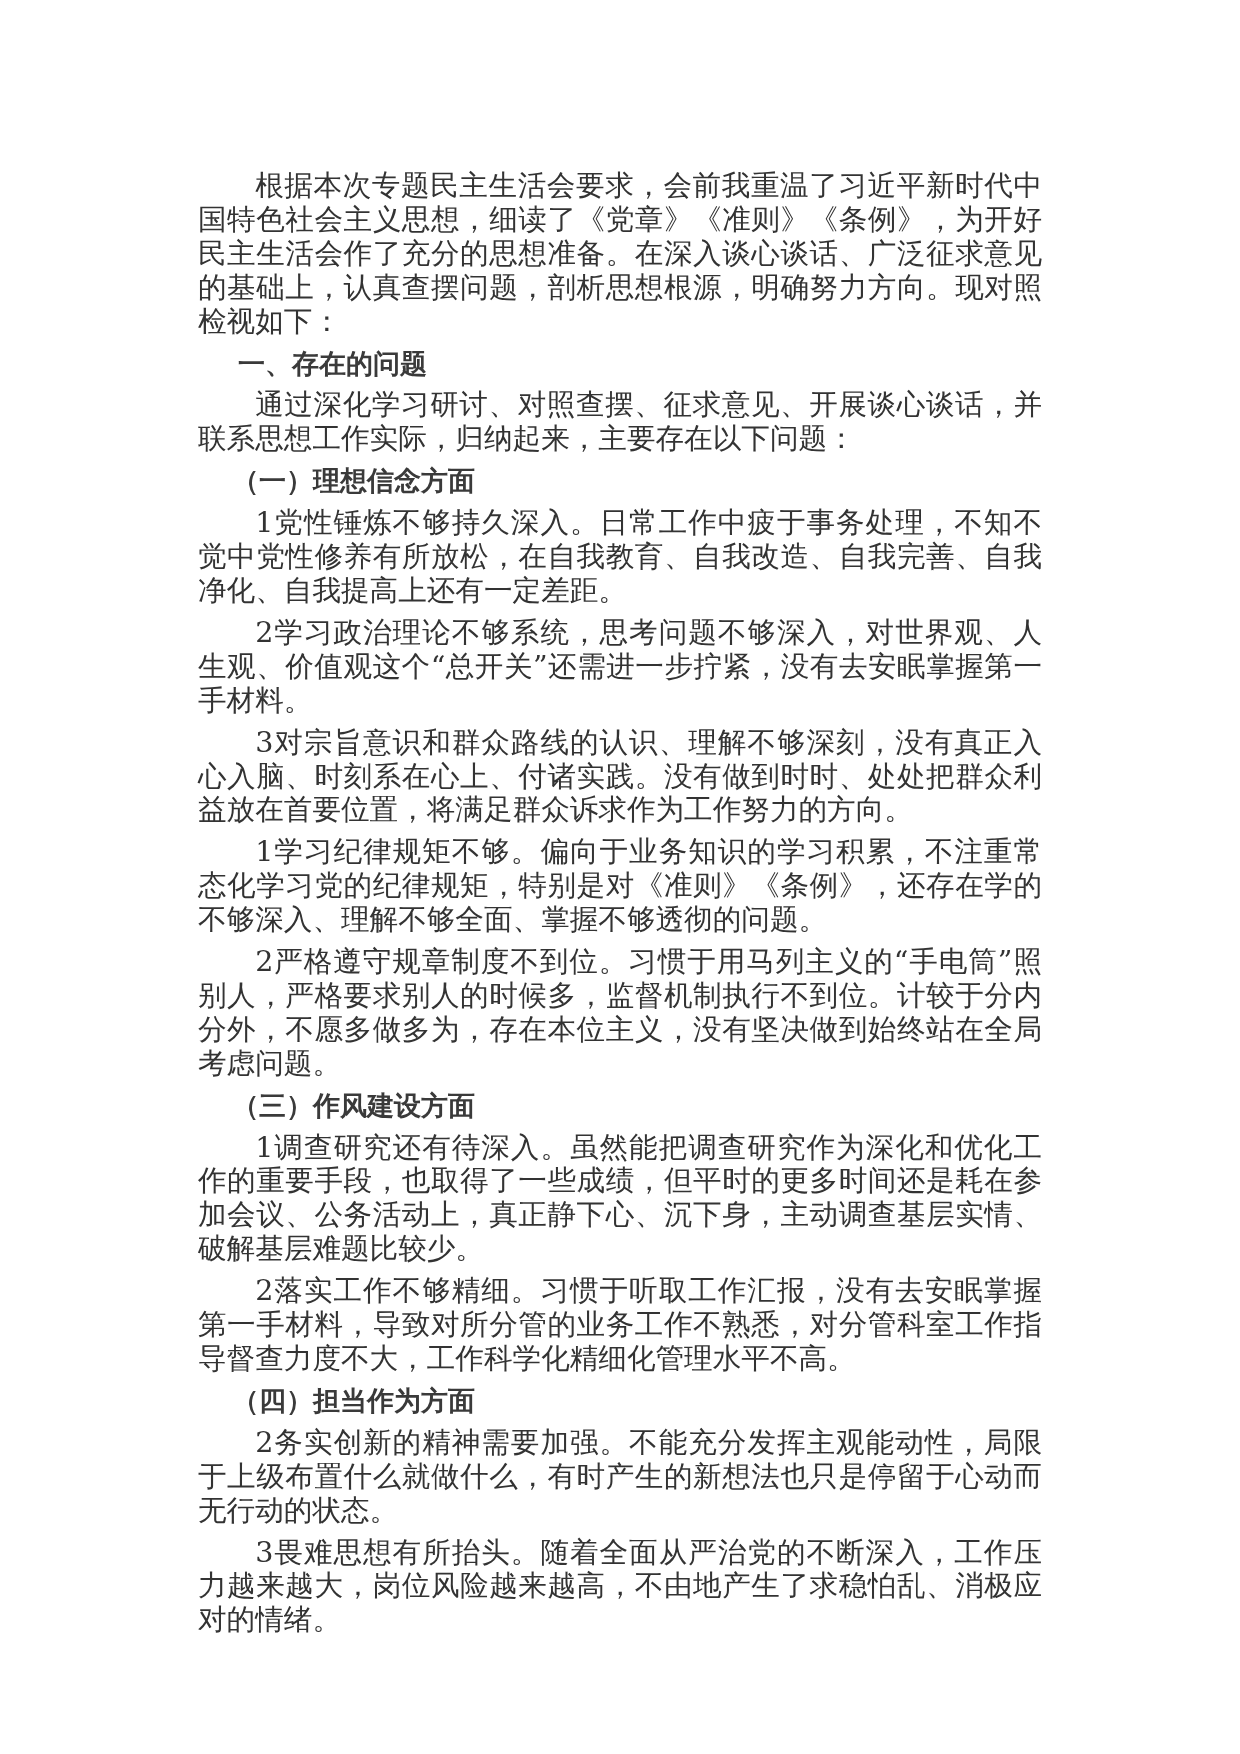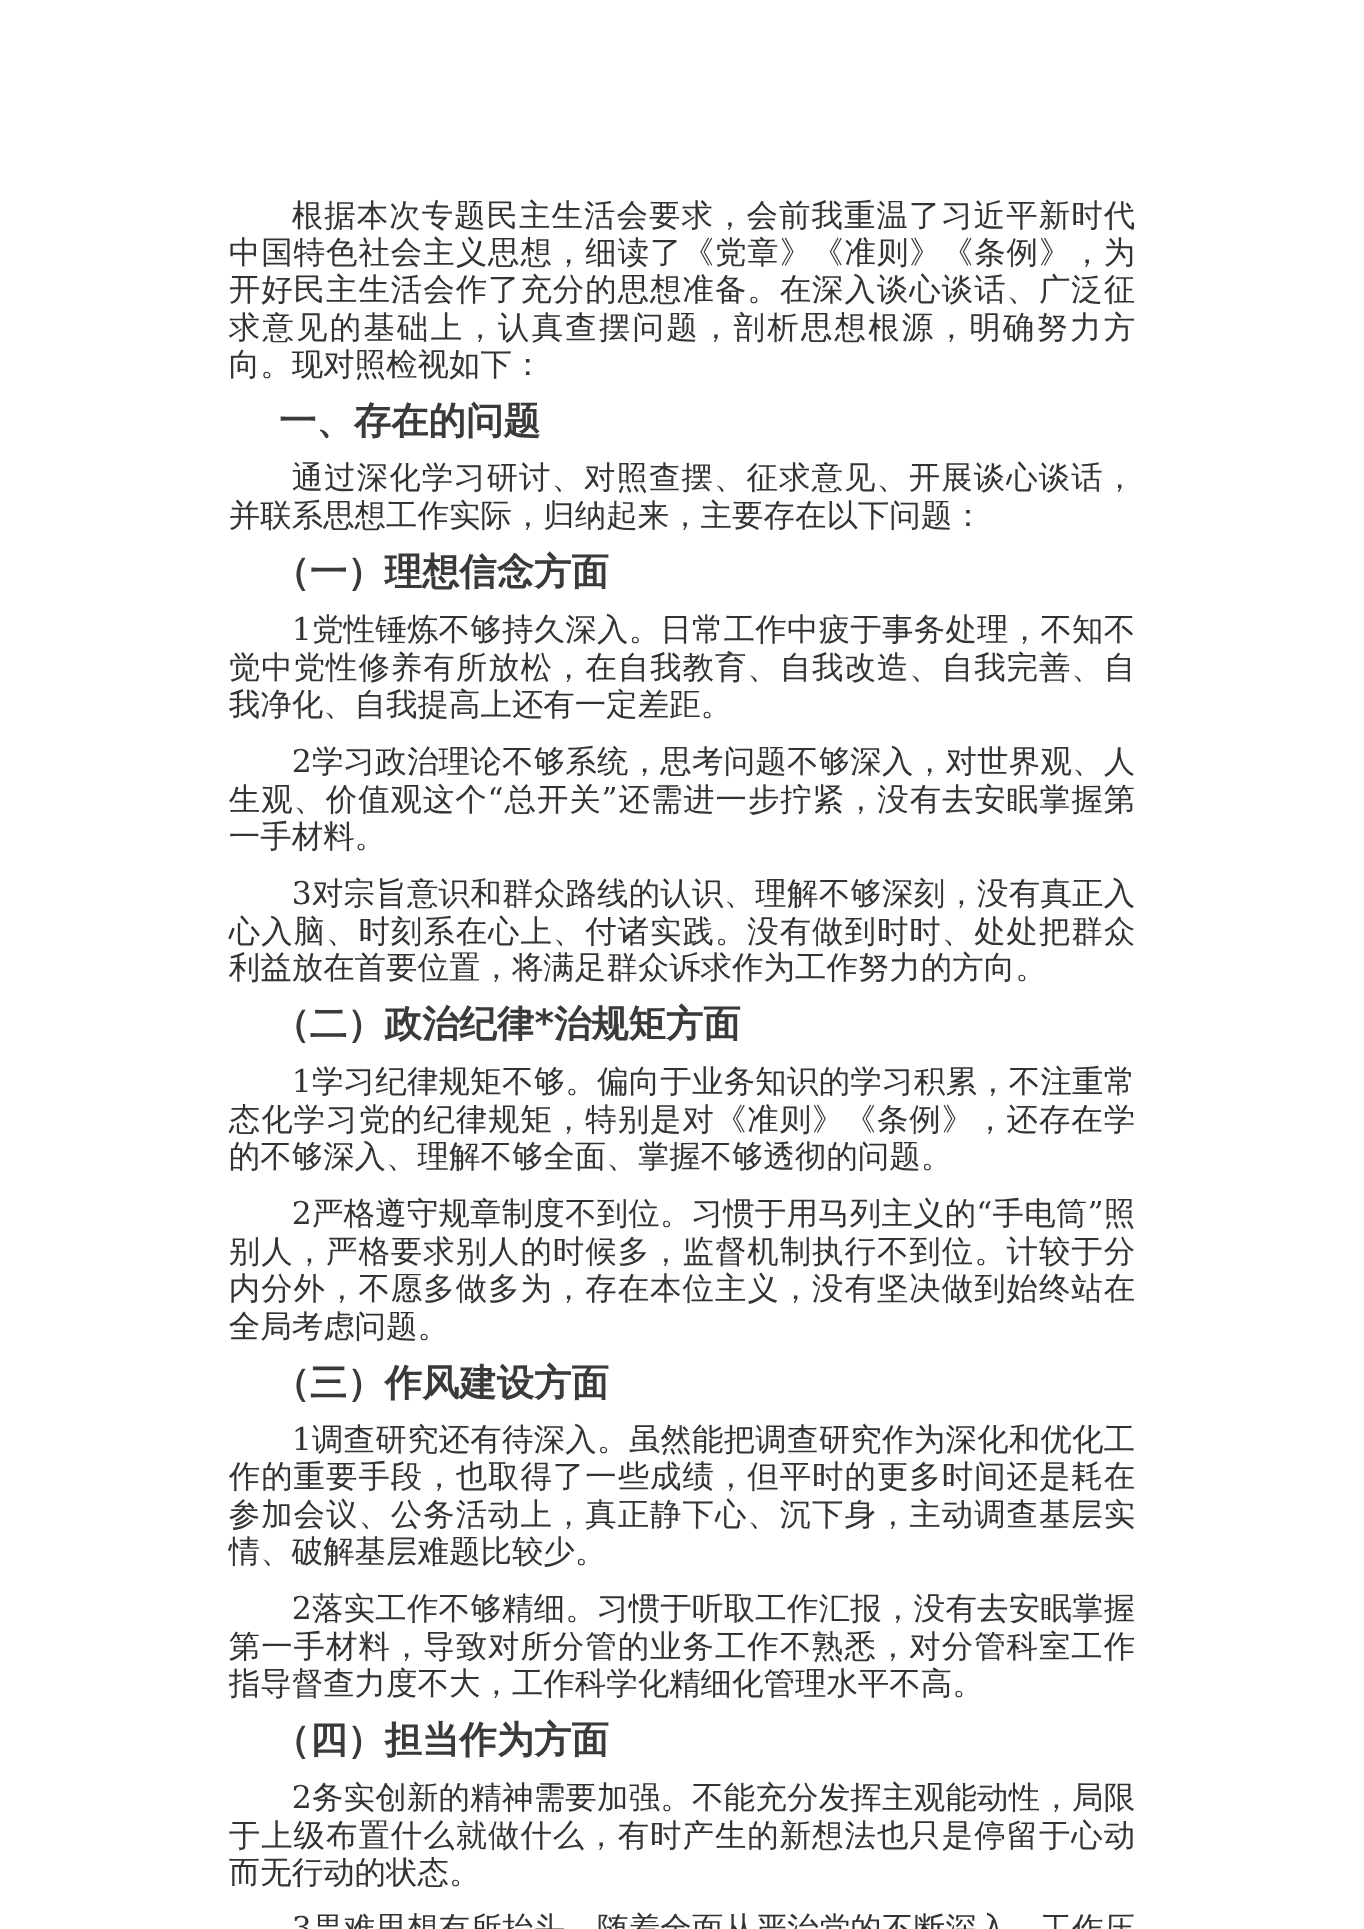--- a/index.html
+++ b/index.html
@@ -17,31 +17,31 @@
       position: absolute;
       left: 190px;
       top: 161px;
       width: 860px;
       color: #333333;
       font-family: "DejaVu Serif", "Liberation Serif", serif;
       font-size: 28.6px;
       line-height: 33.9px;
     }
     .page p {
-      margin: 18px;
+      margin: 8px;
       padding: 0;
       text-indent: 2em;
       text-align: justify;
       word-break: break-all;
     }
     .page h2 {
-      margin: 16px;
+      margin: 0;
       padding: 0;
       font-family: "DejaVu Sans", "Liberation Sans", sans-serif;
-      font-size: 34px;
+      font-size: 27px;
       line-height: 33.9px;
       font-weight: bold;
       color: #3a3a3a;
     }
     .page h2.section {
       padding-left: 48px;
     }
     .page h2.subsection {
       padding-left: 42px;
     }
@@ -53,21 +53,20 @@
   <p>根据本次专题民主生活会要求，会前我重温了习近平新时代中国特色社会主义思想，细读了《党章》《准则》《条例》，为开好民主生活会作了充分的思想准备。在深入谈心谈话、广泛征求意见的基础上，认真查摆问题，剖析思想根源，明确努力方向。现对照检视如下：</p>
 
   <h2 class="section">一、存在的问题</h2>
   <p>通过深化学习研讨、对照查摆、征求意见、开展谈心谈话，并联系思想工作实际，归纳起来，主要存在以下问题：</p>
 
   <h2 class="subsection">（一）理想信念方面</h2>
   <p>1党性锤炼不够持久深入。日常工作中疲于事务处理，不知不觉中党性修养有所放松，在自我教育、自我改造、自我完善、自我净化、自我提高上还有一定差距。</p>
   <p>2学习政治理论不够系统，思考问题不够深入，对世界观、人生观、价值观这个“总开关”还需进一步拧紧，没有去安眠掌握第一手材料。</p>
   <p>3对宗旨意识和群众路线的认识、理解不够深刻，没有真正入心入脑、时刻系在心上、付诸实践。没有做到时时、处处把群众利益放在首要位置，将满足群众诉求作为工作努力的方向。</p>
 
-  <h2 class="subsection">（二）政治纪律*治规矩方面</h2>
   <p>1学习纪律规矩不够。偏向于业务知识的学习积累，不注重常态化学习党的纪律规矩，特别是对《准则》《条例》，还存在学的不够深入、理解不够全面、掌握不够透彻的问题。</p>
   <p>2严格遵守规章制度不到位。习惯于用马列主义的“手电筒”照别人，严格要求别人的时候多，监督机制执行不到位。计较于分内分外，不愿多做多为，存在本位主义，没有坚决做到始终站在全局考虑问题。</p>
 
   <h2 class="subsection">（三）作风建设方面</h2>
   <p>1调查研究还有待深入。虽然能把调查研究作为深化和优化工作的重要手段，也取得了一些成绩，但平时的更多时间还是耗在参加会议、公务活动上，真正静下心、沉下身，主动调查基层实情、破解基层难题比较少。</p>
   <p>2落实工作不够精细。习惯于听取工作汇报，没有去安眠掌握第一手材料，导致对所分管的业务工作不熟悉，对分管科室工作指导督查力度不大，工作科学化精细化管理水平不高。</p>
 
   <h2 class="subsection">（四）担当作为方面</h2>
   <p>2务实创新的精神需要加强。不能充分发挥主观能动性，局限于上级布置什么就做什么，有时产生的新想法也只是停留于心动而无行动的状态。</p>
   <p>3畏难思想有所抬头。随着全面从严治党的不断深入，工作压力越来越大，岗位风险越来越高，不由地产生了求稳怕乱、消极应对的情绪。</p>

